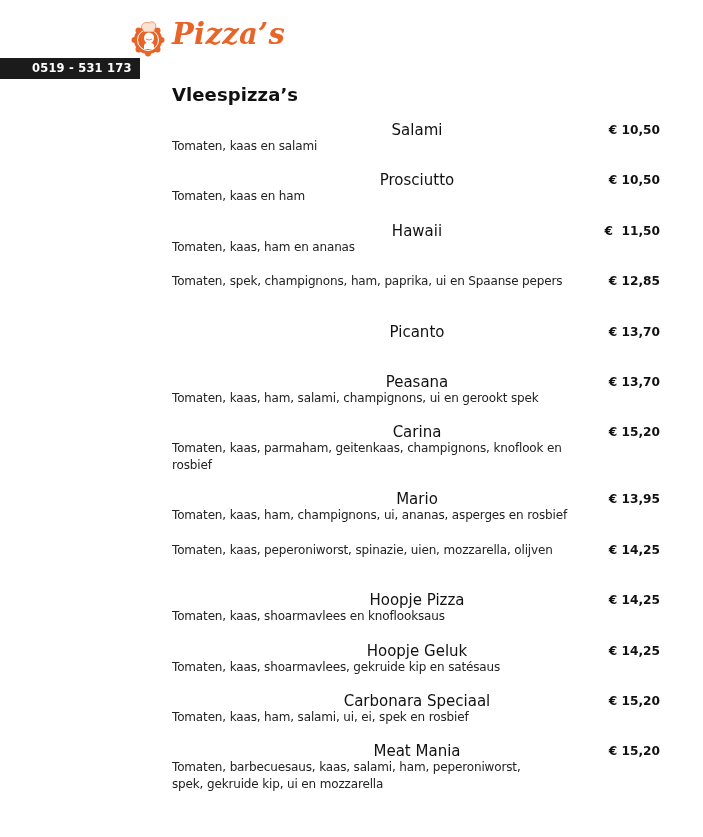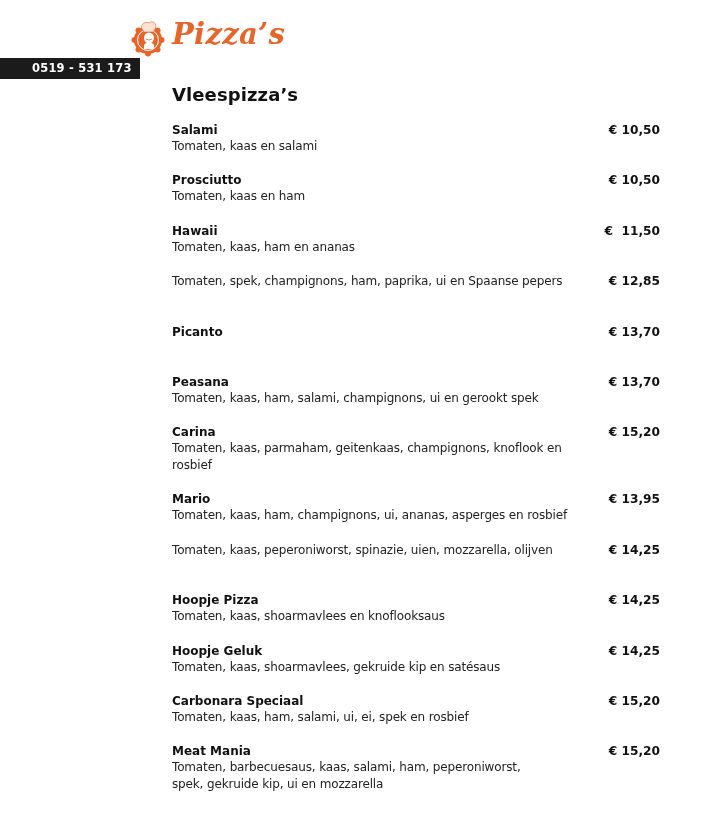--- a/index.html
+++ b/index.html
@@ -24,22 +24,23 @@
 
     .section-title {
       position: absolute; left: 172px; top: 84px;
       font-family: "DejaVu Sans", sans-serif; font-weight: bold; font-size: 18px; color: #111;
       letter-spacing: 0.1px;
     }
 
     .menu { position: absolute; left: 172px; top: 0; width: 490px; }
     .menu-item { position: absolute; left: 0; width: 490px; }
     .item-name {
-      display: block; font-weight: bold; font-size: 12px; color: #111; line-height: 16px;
+      display: block; font-weight: normal; font-size: 15px; color: #111; line-height: 16px;
       white-space: nowrap;
+      text-align: center;
     }
     .item-desc {
       display: block; font-size: 12px; color: #222; line-height: 17px; width: 470px;
       letter-spacing: -0.15px;
     }
     .item-price {
       position: absolute; right: 2px; top: 0; font-weight: bold; font-size: 12.2px; color: #111;
       line-height: 16px; white-space: pre; text-align: right;
     }
   </style>

